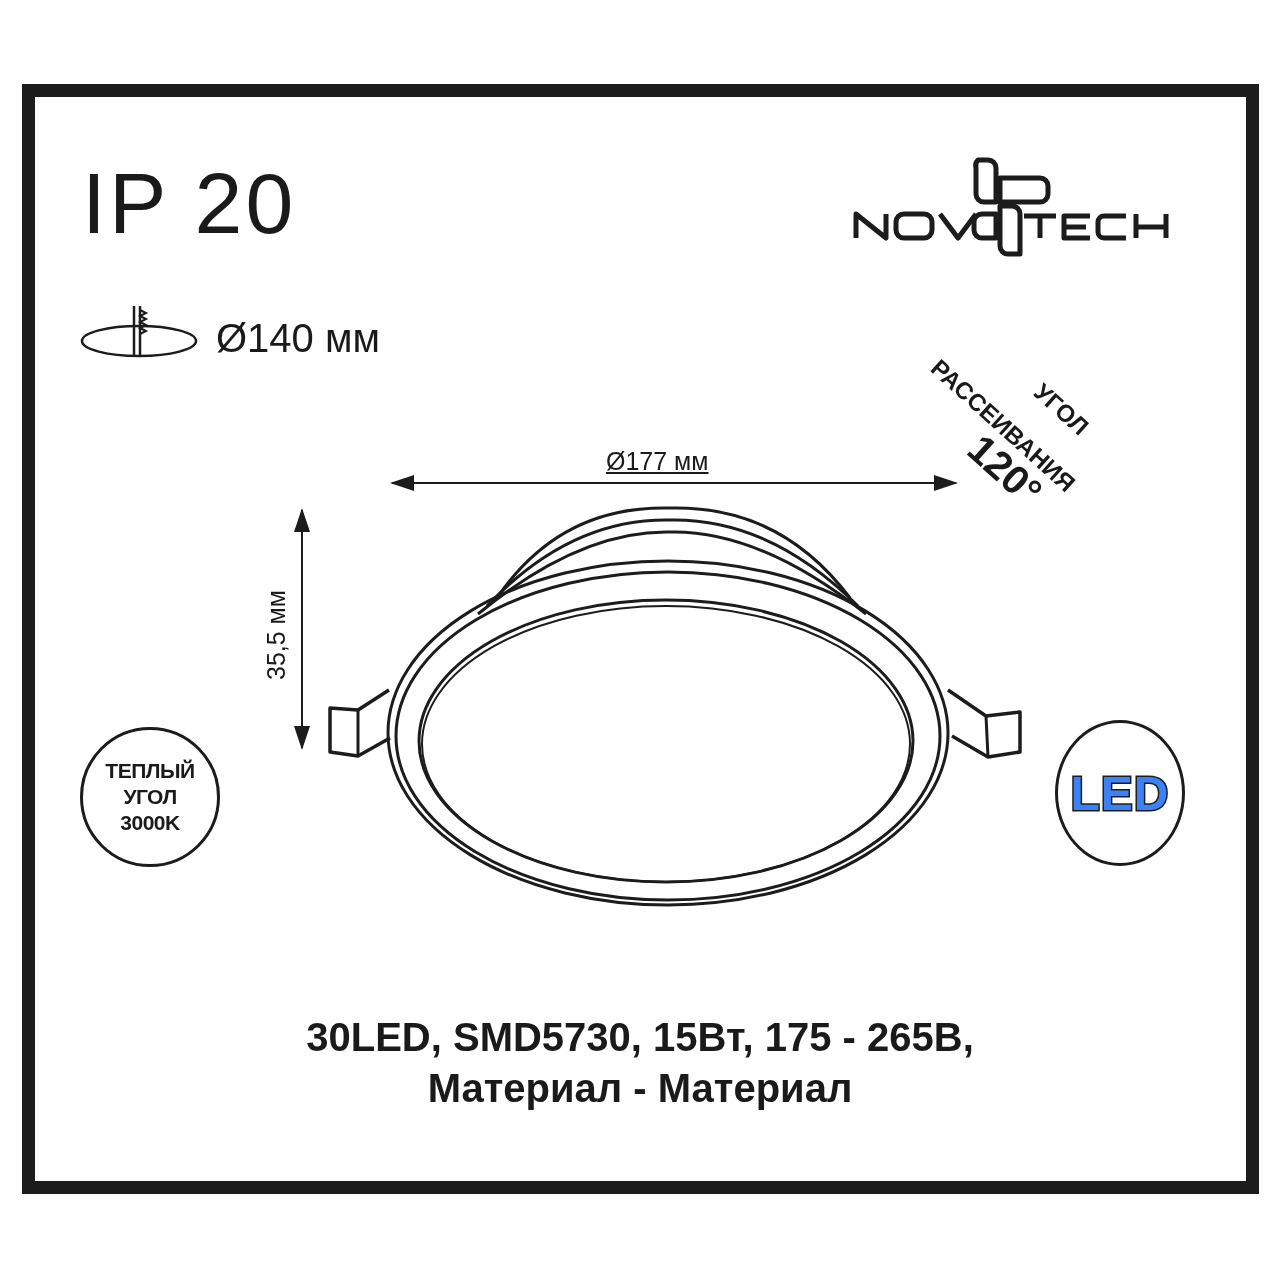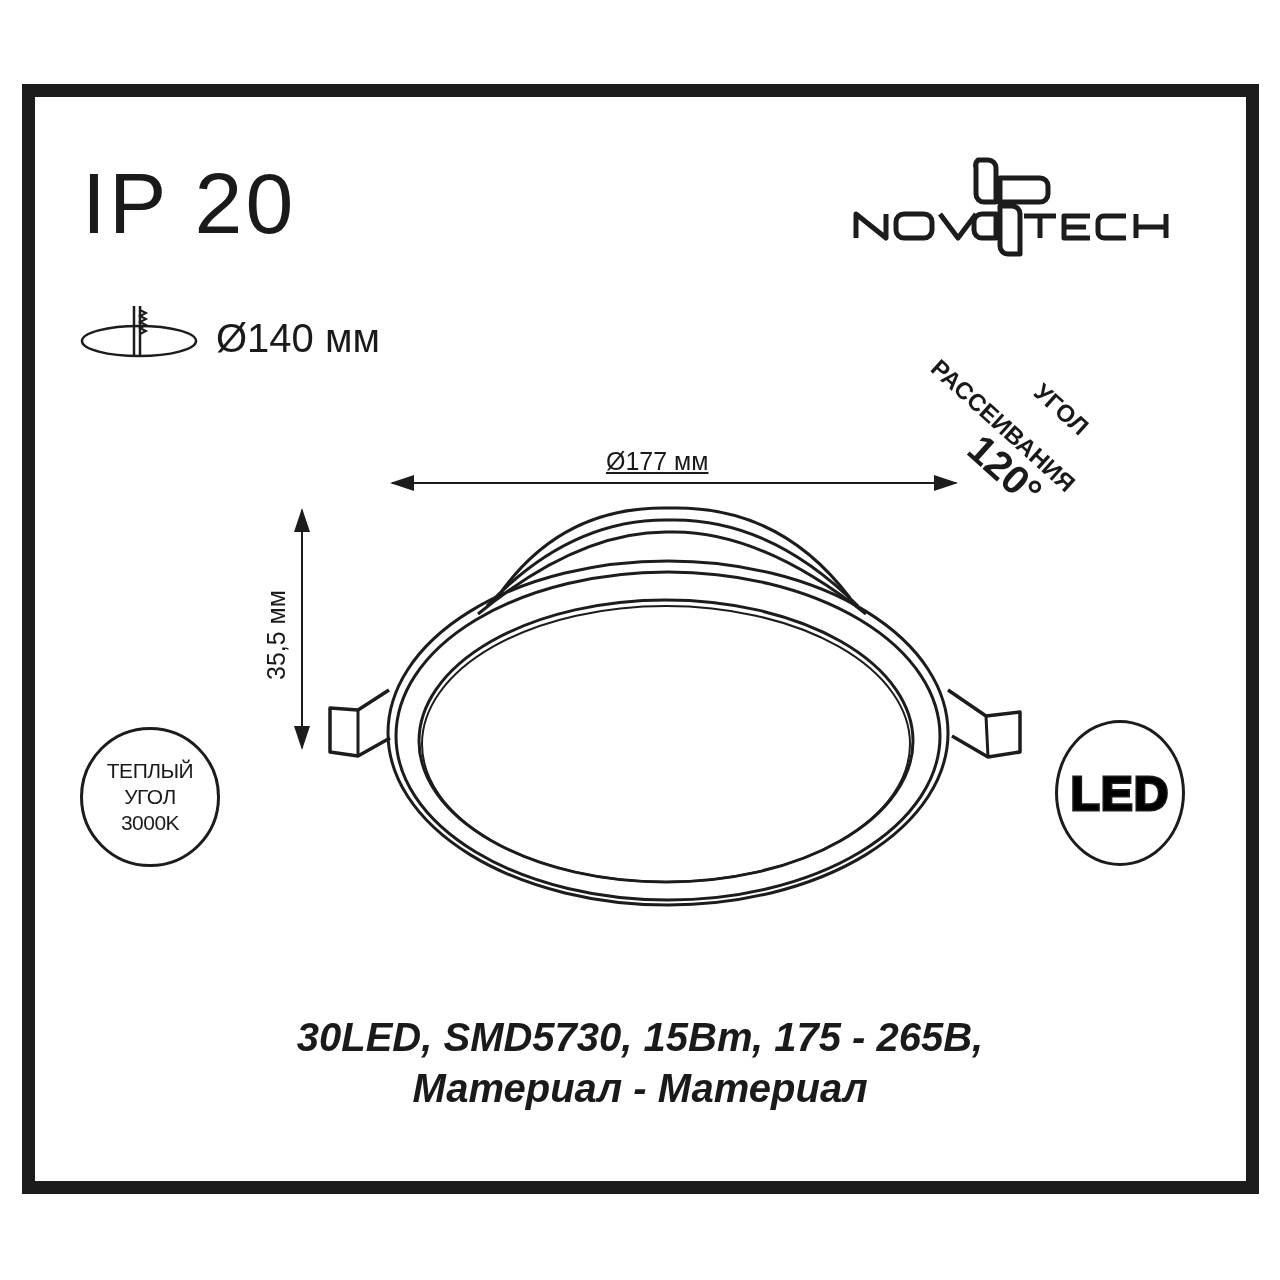--- a/index.html
+++ b/index.html
@@ -13,25 +13,25 @@
   .width-label { left: 0; top: 447px; width: 1280px; text-align: center; font-size: 25px; padding-left: 0; }
   .width-label span { position: absolute; left: 606px; text-decoration: underline; }
   .height-label { left: 282px; top: 620px; font-size: 25px; transform-origin: 0 0; transform: translate(-20px, 60px) rotate(-90deg); white-space: nowrap; }
   .angle-line1, .angle-line2, .angle-line3 { position: absolute; font-weight: bold; white-space: nowrap; transform-origin: 0 0; }
   .angle-line1 { left: 1047px; top: 378px; font-size: 24px; transform: rotate(42deg); }
   .angle-line2 { left: 944px; top: 354px; font-size: 24px; transform: rotate(42deg); }
   .angle-line3 { left: 989px; top: 426px; font-size: 40px; transform: rotate(42deg); }
   .badge { position: absolute; border: 3px solid #1c1c1c; border-radius: 50%; display: flex;
            flex-direction: column; align-items: center; justify-content: center; background: #fff; }
   .warm { left: 80px; top: 727px; width: 134px; height: 134px; }
-  .warm span { font-weight: normal; font-size: 21px; line-height: 26px; letter-spacing: -0.5px; }
+  .warm span { font-weight: bold; font-size: 21px; line-height: 26px; letter-spacing: -0.5px; }
   .led { left: 1055px; top: 720px; width: 124px; height: 140px; }
-  .led span { font-weight: bold; font-size: 48px; color: #000000;
+  .led span { font-weight: bold; font-size: 48px; color: #3b82f6;
               -webkit-text-stroke: 3px #1c1c1c; paint-order: stroke fill; letter-spacing: 1px; }
-  .spec { left: 0; width: 1280px; text-align: center; font-weight: bold; font-style: italic; font-size: 40px; line-height: 1; }
+  .spec { left: 0; width: 1280px; text-align: center; font-weight: bold; font-size: 40px; line-height: 1; }
   .spec1 { top: 1017px; }
   .spec2 { top: 1068px; }
   svg.drawing { position: absolute; left: 0; top: 0; }
 </style>
 </head>
 <body>
 
 <div class="frame"></div>
 
 <div class="abs ip">IP 20</div>

